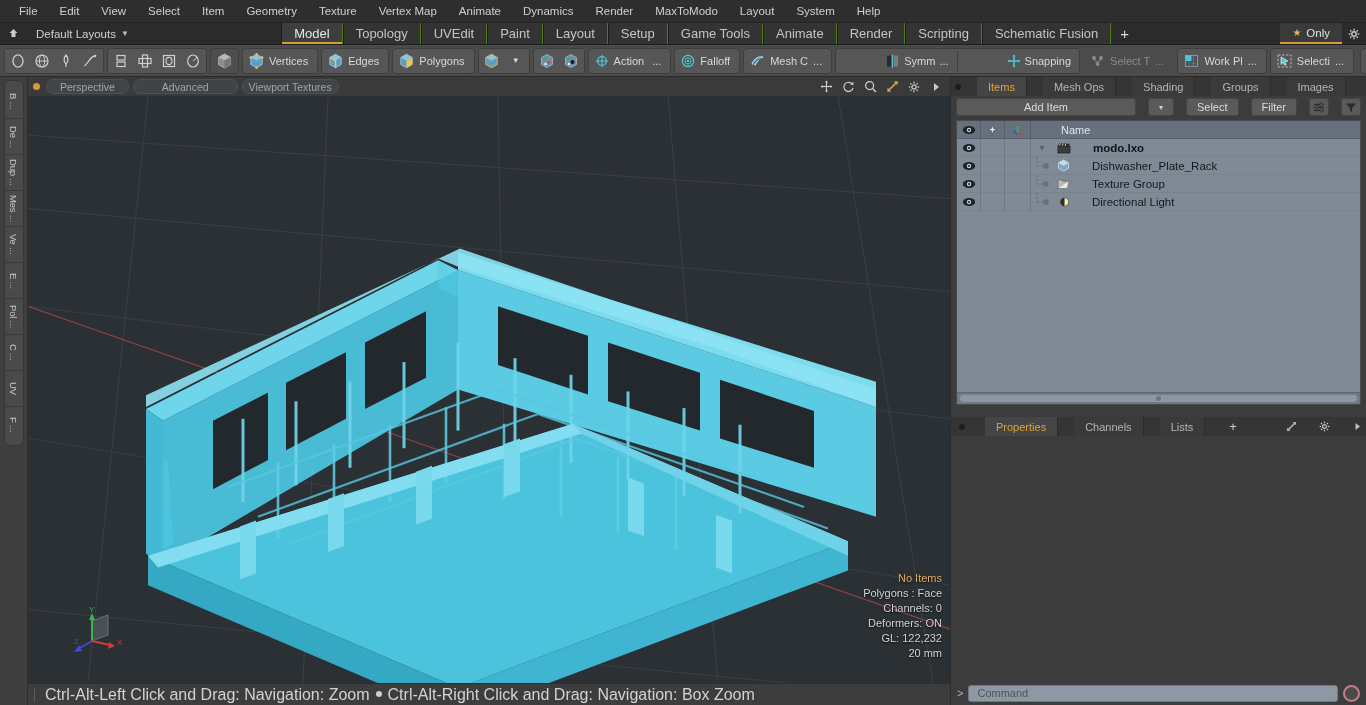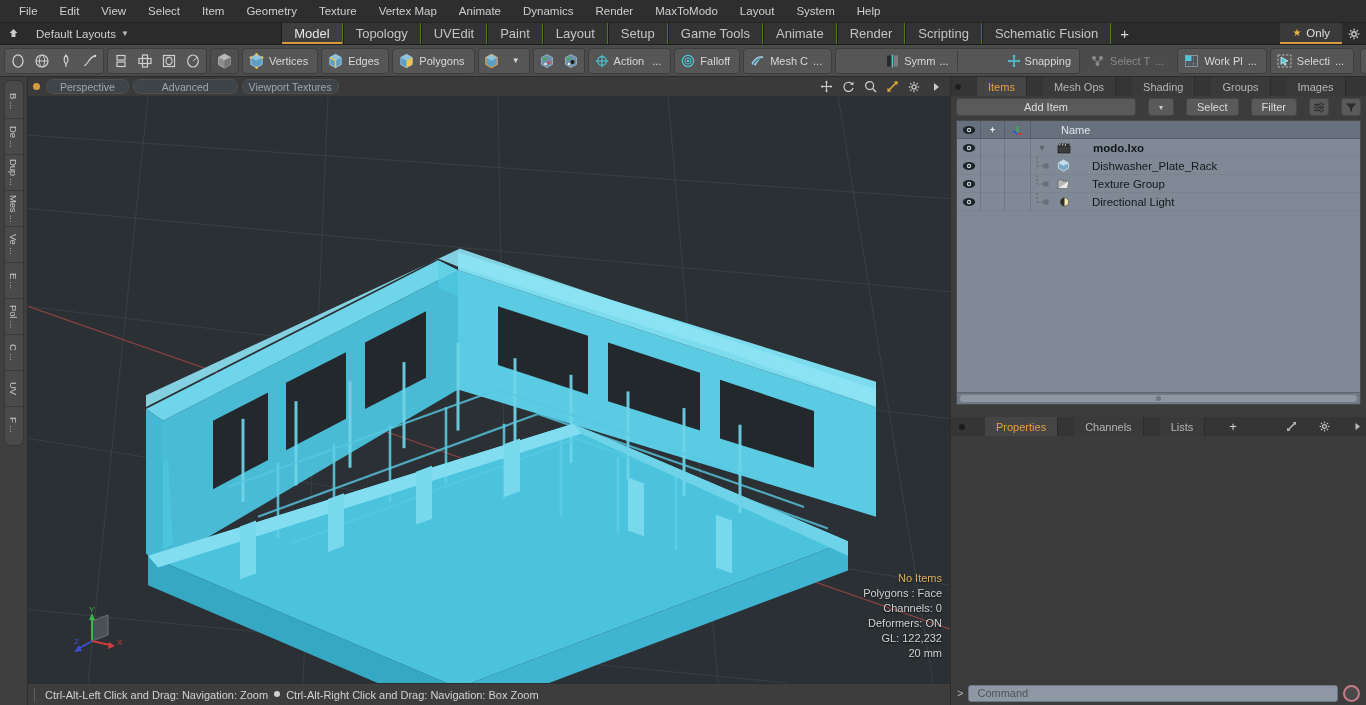--- a/index.html
+++ b/index.html
@@ -99,21 +99,21 @@
   .viewport { flex:1; position:relative; background:#2b3034; overflow:hidden; }
   .vp-stats {
     position:absolute; right:8px; bottom:22px; text-align:right; line-height:15px;
     font-size:11px; color:#d2d2d2; text-shadow:0 1px 2px rgba(0,0,0,.8);
   }
   .vp-stats .noitems { color:#e0b060; }
   .vp-axis { position:absolute; left:44px; bottom:22px; }
 
   .statusbar {
     height:22px; background:#3d3d3d; display:flex; align-items:center; padding-left:6px;
-    flex:0 0 22px; border-top:1px solid #2d2d2d; font-size:11px; color:#d3d3d3;
+    flex:0 0 22px; border-top:1px solid #2d2d2d; font-size:16px; color:#d3d3d3;
   }
   .statusbar .bar { width:1px; height:14px; background:#5b5b5b; margin-right:10px; }
   .statusbar .bullet { display:inline-block; width:6px; height:6px; border-radius:50%; background:#cfcfcf; margin:0 6px 1px 6px; }
 
   
   .rightpanel { width:416px; flex:0 0 416px; display:flex; flex-direction:column; background:#3c3c3c; border-left:1px solid #2c2c2c; }
   .panel-tabs {
     height:19px; background:#353535; display:flex; align-items:stretch; flex:0 0 19px; padding-left:4px;gap:16px;
   }
   .panel-tabs .pdot { width:14px; display:flex; align-items:center; justify-content:center; }

